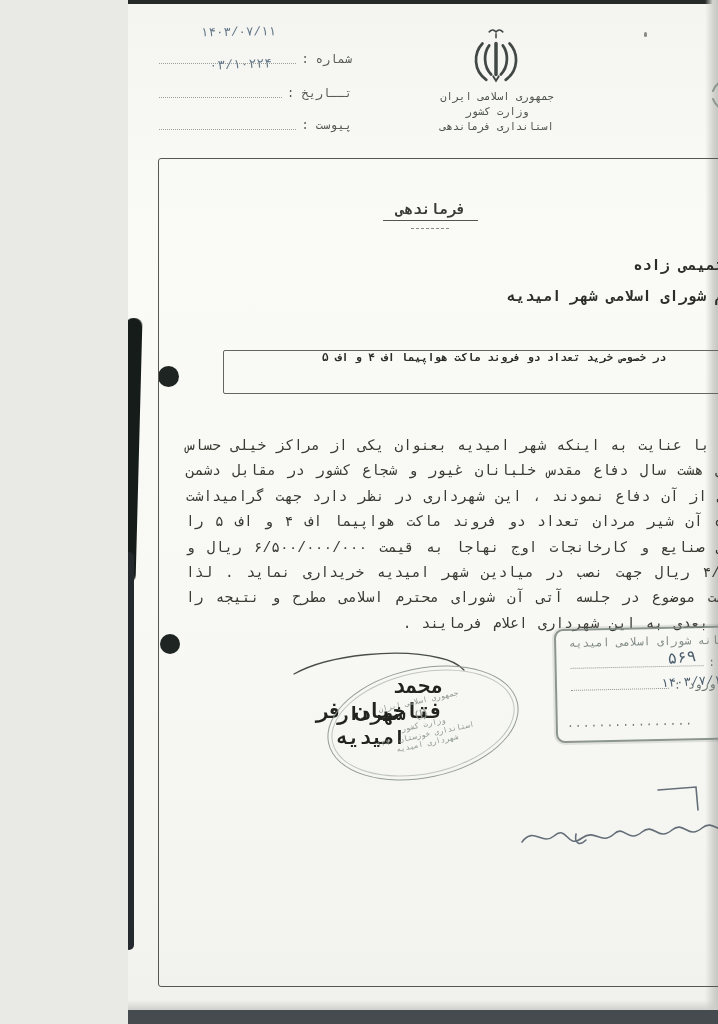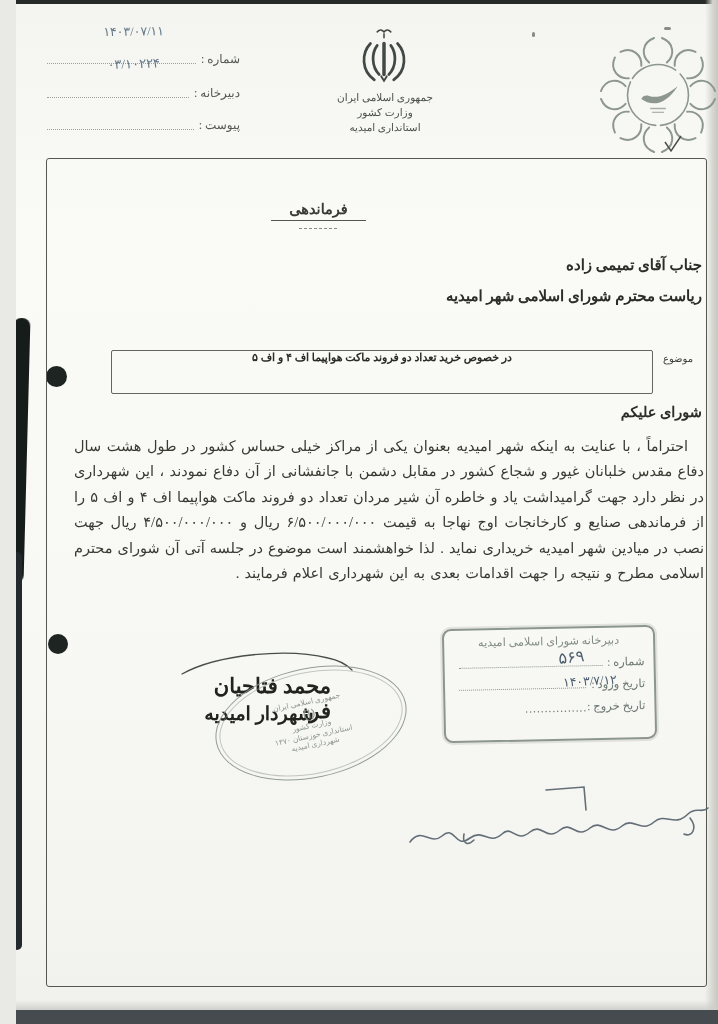--- a/index.html
+++ b/index.html
@@ -1,19 +1,19 @@
 <!DOCTYPE html>
 <html lang="fa" dir="rtl"><head>
 <meta charset="utf-8">
 <style>
   html,body{margin:0;padding:0;background:#e9e9e5;}
   .page{
-    position:relative;width:702px;height:1024px;overflow:hidden;
+    position:relative;width:590px;height:1024px;overflow:hidden;
     background:linear-gradient(180deg,#f4f4f0 0%,#fafaf7 22%,#f8f8f4 60%,#f3f3ef 92%,#efefeb 100%);
-    font-family:Liberation Serif, serif;direction:rtl;color:#35352f;
+    font-family:Liberation Mono, monospace;direction:rtl;color:#35352f;
   }
   .abs{position:absolute;}
   
   .top-edge{left:0;top:0;width:718px;height:4px;background:#262b29;}
   .right-edge{right:0;top:0;width:13px;height:1024px;background:linear-gradient(90deg,rgba(0,0,0,0),#d6d6d1 60%,#c6c6c2);}
   .bottom-light{left:0;top:1000px;width:718px;height:11px;background:linear-gradient(180deg,rgba(0,0,0,0),#cdcec9);}
   .bottom-dark{left:0;top:1010px;width:718px;height:14px;background:#454b4e;}
   .smudge1{left:-6px;top:318px;width:17px;height:265px;background:#161c1a;border-radius:8px;transform:rotate(1.5deg);filter:blur(.4px);}
   .smudge2{left:-4px;top:552px;width:10px;height:398px;background:#23292c;border-radius:6px;filter:blur(.3px);}
   .punch{width:21px;height:21px;border-radius:50%;background:#1d2421;filter:blur(.3px);}
@@ -76,21 +76,21 @@
   <div class="abs mark" style="left:516px;top:32px;width:3px;height:5px;"></div>
   <div class="abs mark" style="left:648px;top:27px;width:7px;height:3px;"></div>
 
   <div class="abs hand hand-date">۱۴۰۳/۰۷/۱۱</div>
   <div class="abs lh-row" style="top:52px;">
     <span class="lh-label">شماره :</span>
     <span class="dots"></span>
   </div>
   <div class="abs hand hand-number">۰۳/۱۰۲۲۴</div>
   <div class="abs lh-row" style="top:86px;">
-    <span class="lh-label">دبیرخانه :</span>
+    <span class="lh-label">تــاريخ :</span>
     <span class="dots"></span>
   </div>
   <div class="abs lh-row" style="top:118px;text-align:center;">
     <span class="lh-label">پيوست :</span>
     <span class="dots"></span>
   </div>
 
   <div class="abs" style="left:342px;top:28px;">
     <svg width="52" height="60" viewBox="-26 -6 52 62" fill="none" stroke="#414845" stroke-linecap="round">
       <path d="M-7,-2 Q-3.5,-6 0,-2 Q3.5,-6 7,-2" stroke-width="1.6"></path>
@@ -99,21 +99,21 @@
       <path d="M-2.8,44 L0,48.5 L2.8,44" stroke-width="2"></path>
       <path d="M-7,12 C-13,20 -13,34 -5,42" stroke-width="2.8"></path>
       <path d="M7,12 C13,20 13,34 5,42" stroke-width="2.8"></path>
       <path d="M-14,10 C-23.5,20 -23.5,38 -10,47.5" stroke-width="2.8"></path>
       <path d="M14,10 C23.5,20 23.5,38 10,47.5" stroke-width="2.8"></path>
     </svg>
   </div>
   <div class="abs org">
     <div>جمهوری اسلامی ایران</div>
     <div>وزارت کشور</div>
-    <div>استانداری امیدیه</div>
+    <div>استانداری فرماندهی</div>
   </div>
 
   <div class="abs" style="left:583px;top:36px;">
     <svg width="118" height="118" viewBox="-60 -60 120 120" fill="none" stroke="#8d978f" stroke-width="2" stroke-linecap="round">
       <g>
           <g transform="rotate(0)">
             <path d="M-9,-33 C-17,-40 -17,-53 -4,-58 M4,-58 C17,-53 17,-40 9,-33"></path>
           </g>
       <g transform="rotate(45)">
             <path d="M-9,-33 C-17,-40 -17,-53 -4,-58 M4,-58 C17,-53 17,-40 9,-33"></path>

